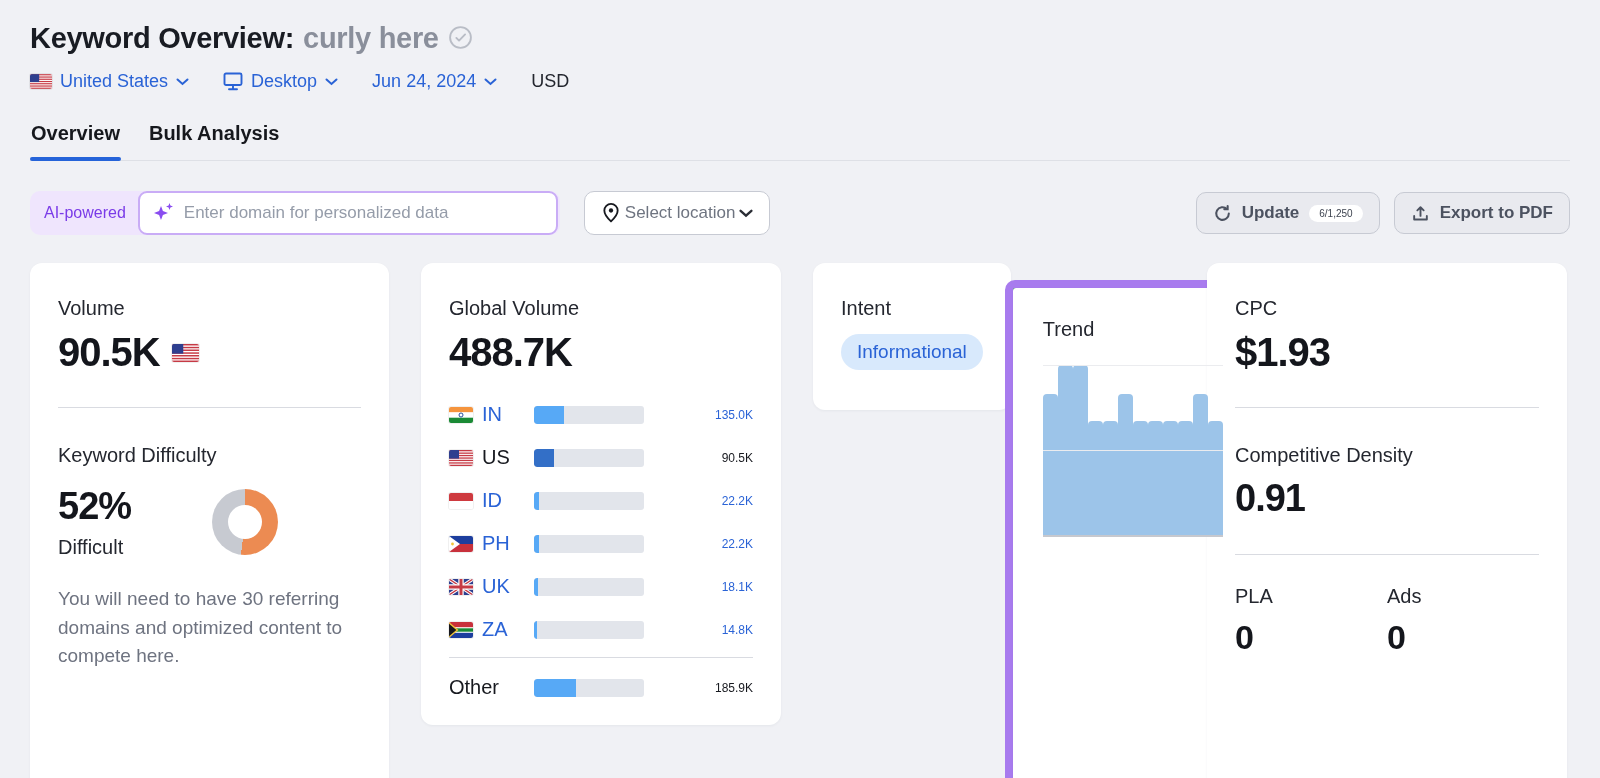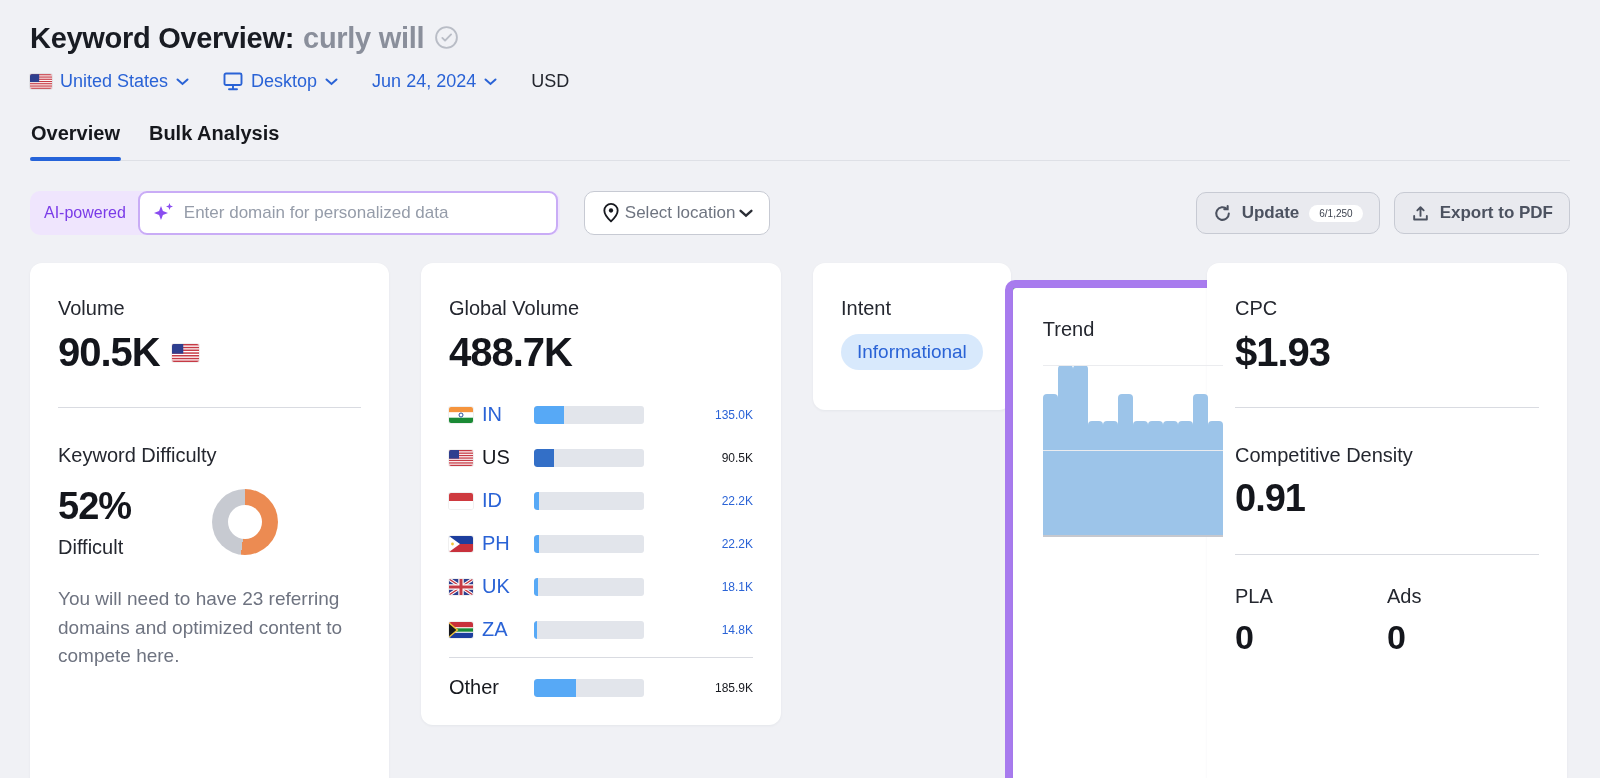--- a/index.html
+++ b/index.html
@@ -103,21 +103,21 @@
   .pla-val { font-size:34px; font-weight:bold; color:#14161C; margin-top:10px; }
 
   svg { display:block; }
 </style>
 </head>
 <body>
 
 <div class="page">
 
   <div class="header-row">
-    <h1 class="title"><span>Keyword Overview:</span><span class="kw">curly will</span>
+    <h1 class="title"><span>Keyword Overview:</span><span class="kw">curly here</span>
       <span class="verified">
         <svg width="25" height="25" viewBox="0 0 24 24" fill="none" stroke="#B9BDC6" stroke-width="1.8">
           <circle cx="12" cy="12" r="10"></circle>
             <path d="M8 12.4l2.6 2.6L16.4 9" stroke-linecap="round" stroke-linejoin="round"></path>
         </svg>
       </span>
     </h1>
   </div>
 
   <div class="filter-row">
@@ -231,21 +231,21 @@
       </div>
       <hr>
       <div class="card-label">Keyword Difficulty</div>
       <div class="kd-row">
         <div class="kd-left">
           <div class="mid-num">52%</div>
           <div class="kd-diff">Difficult</div>
         </div>
         <div class="donut" id="kd-donut" style="background: conic-gradient(rgb(236, 139, 82) 0deg, rgb(236, 139, 82) 52%, rgb(199, 202, 209) 52%, rgb(199, 202, 209) 100%);"></div>
       </div>
-      <p class="kd-note">You will need to have 23 referring domains and optimized content to compete here.</p>
+      <p class="kd-note">You will need to have 30 referring domains and optimized content to compete here.</p>
     </section>
 
     <section class="card c2">
       <div class="card-label">Global Volume</div>
       <div class="big-num">488.7K</div>
       <div class="geo-rows">
 
         <div class="grow">
           <span class="flag">
             <svg width="24" height="16" viewBox="0 0 24 16">

